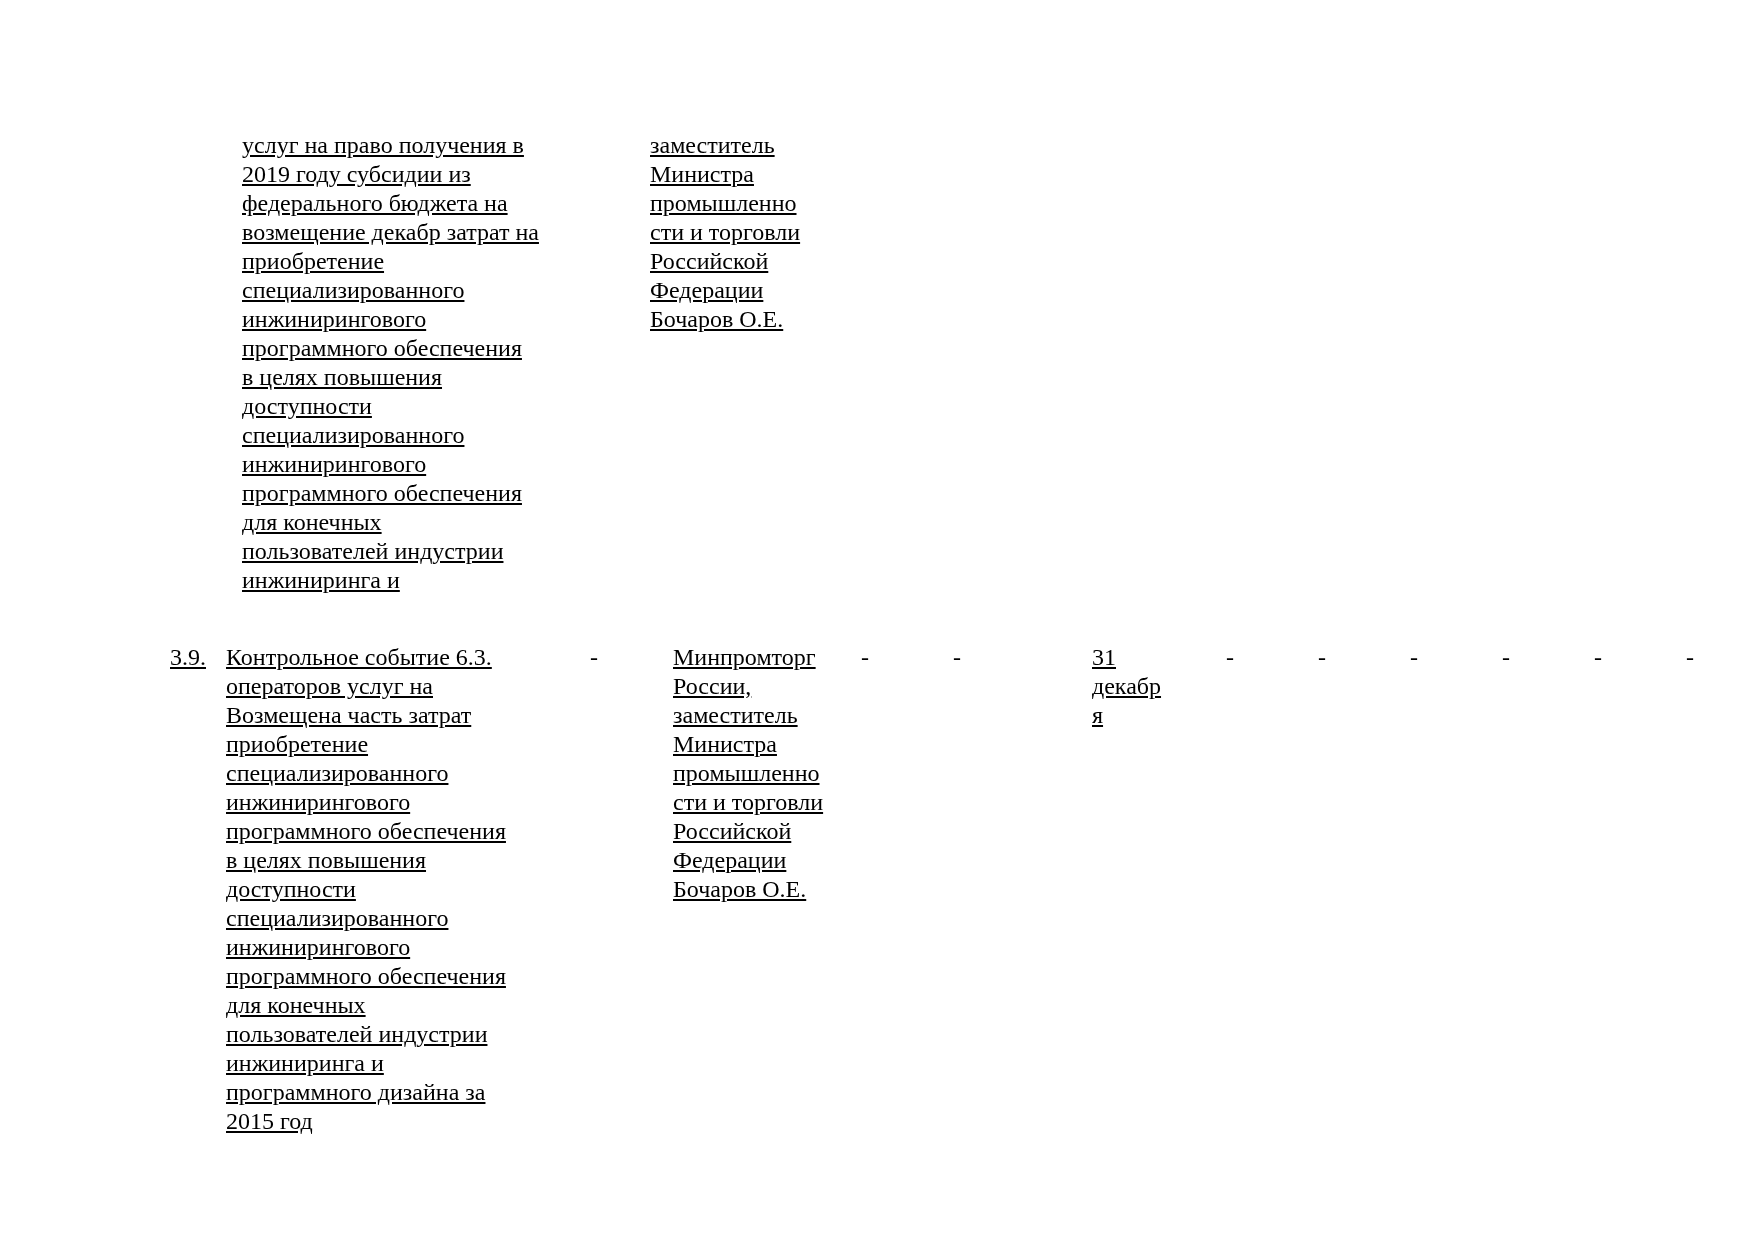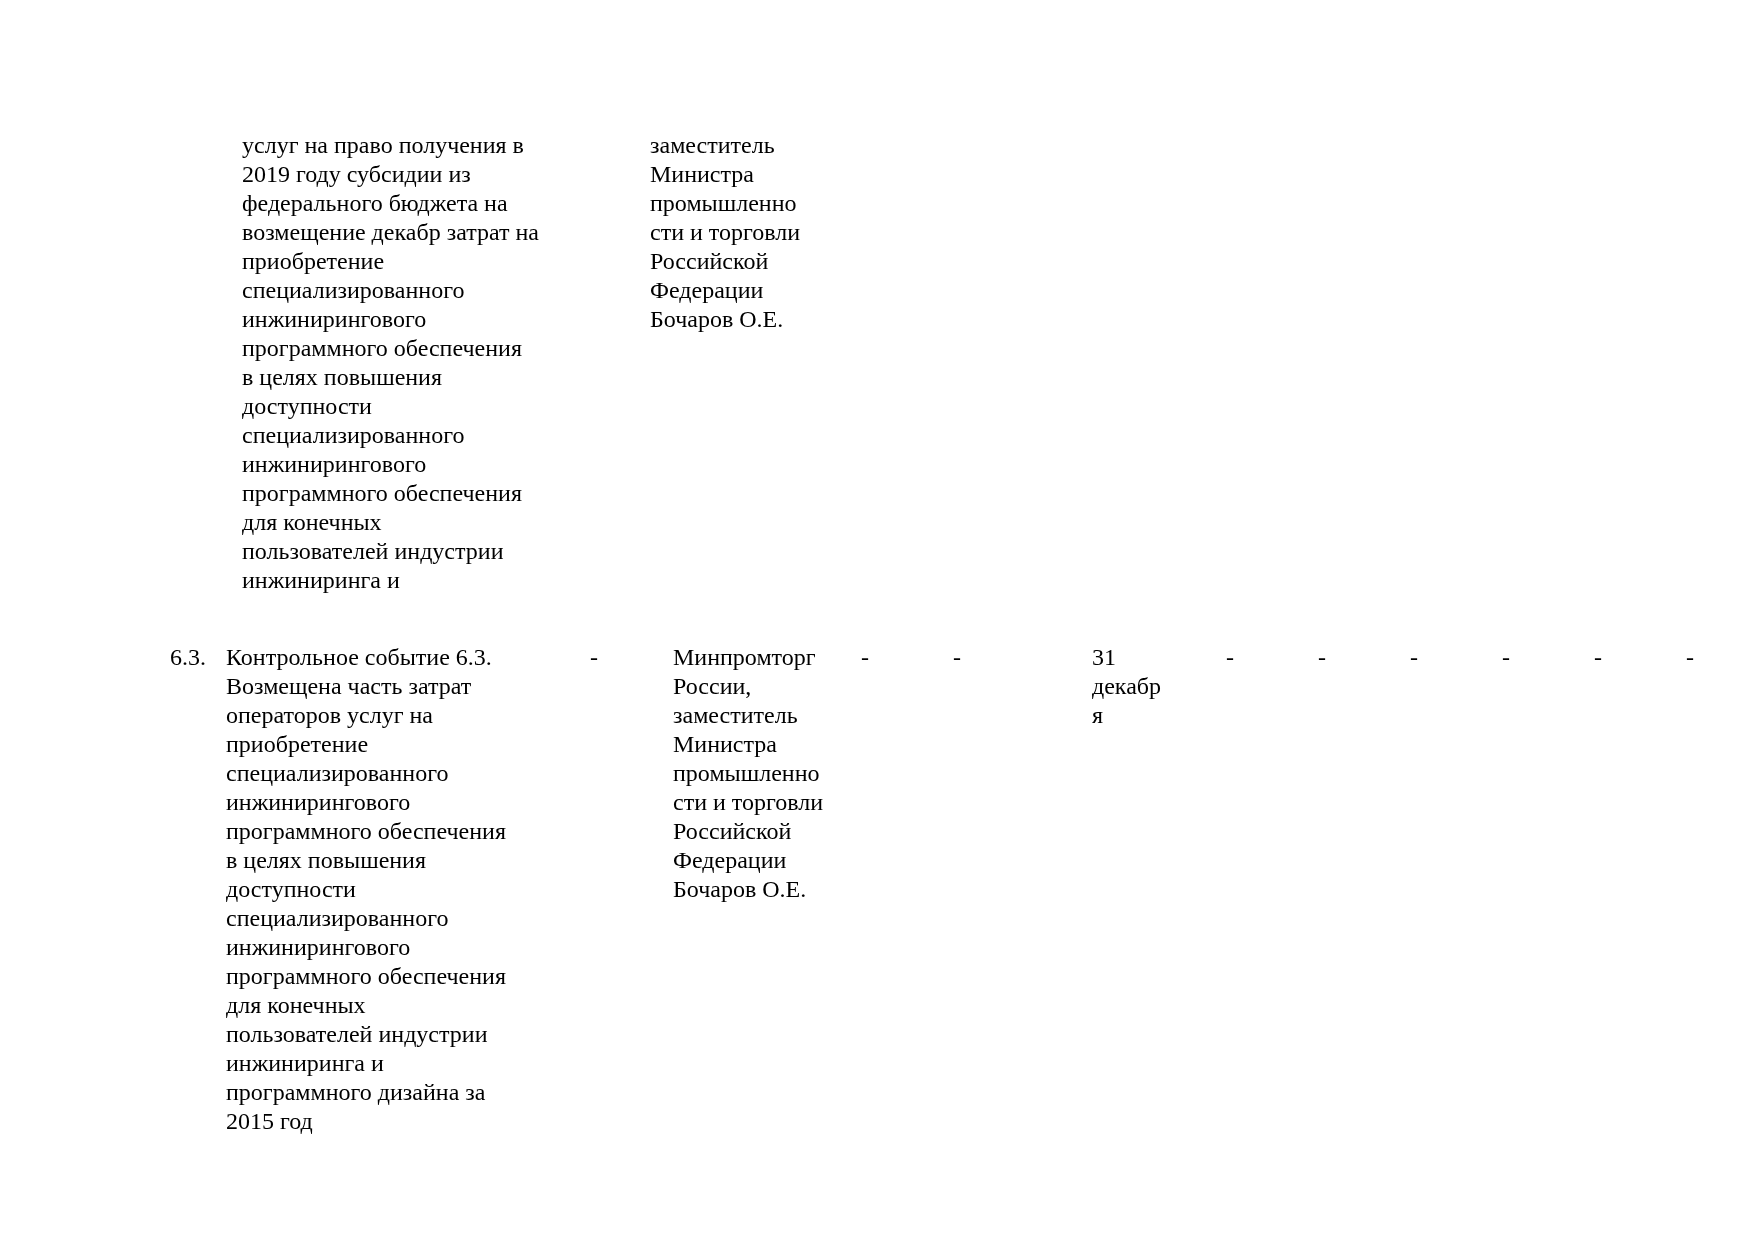--- a/index.html
+++ b/index.html
@@ -1,21 +1,21 @@
 <!DOCTYPE html>
 <html><head>
 <meta charset="utf-8">
 <style>
   html, body { margin: 0; padding: 0; background: #ffffff; }
   body {
     width: 1754px; height: 1240px; position: relative; overflow: hidden;
     font-family: "Liberation Serif", "DejaVu Serif", serif;
     font-size: 24px; line-height: 29px; color: #000000;
   }
-  .cell { position: absolute; }
+  .cell { position: absolute; text-decoration: underline; }
   .line { display: block; white-space: nowrap; height: 29px; }
   .center { }
   .dash { position: absolute; width: 20px; text-align: center; }
 </style>
 </head>
 <body>
 
 <div class="cell" style="left:242px; top:131px; width:300px;">
   <span class="line">услуг на право получения в</span>
   <span class="line">2019 году субсидии из</span>
@@ -39,27 +39,27 @@
   <span class="line">заместитель</span>
   <span class="line">Министра</span>
   <span class="line">промышленно</span>
   <span class="line">сти и торговли</span>
   <span class="line">Российской</span>
   <span class="line">Федерации</span>
   <span class="line">Бочаров О.Е.</span>
 </div>
 
 <div class="cell" style="left:170px; top:643px;">
-  <span class="line">6.3.</span>
+  <span class="line">3.9.</span>
 </div>
 
 <div class="cell" style="left:226px; top:643px; width:300px;">
   <span class="line">Контрольное событие 6.3.</span>
+  <span class="line">операторов услуг на</span>
   <span class="line">Возмещена часть затрат</span>
-  <span class="line">операторов услуг на</span>
   <span class="line">приобретение</span>
   <span class="line">специализированного</span>
   <span class="line">инжинирингового</span>
   <span class="line">программного обеспечения</span>
   <span class="line">в целях повышения</span>
   <span class="line">доступности</span>
   <span class="line">специализированного</span>
   <span class="line">инжинирингового</span>
   <span class="line">программного обеспечения</span>
   <span class="line">для конечных</span>

